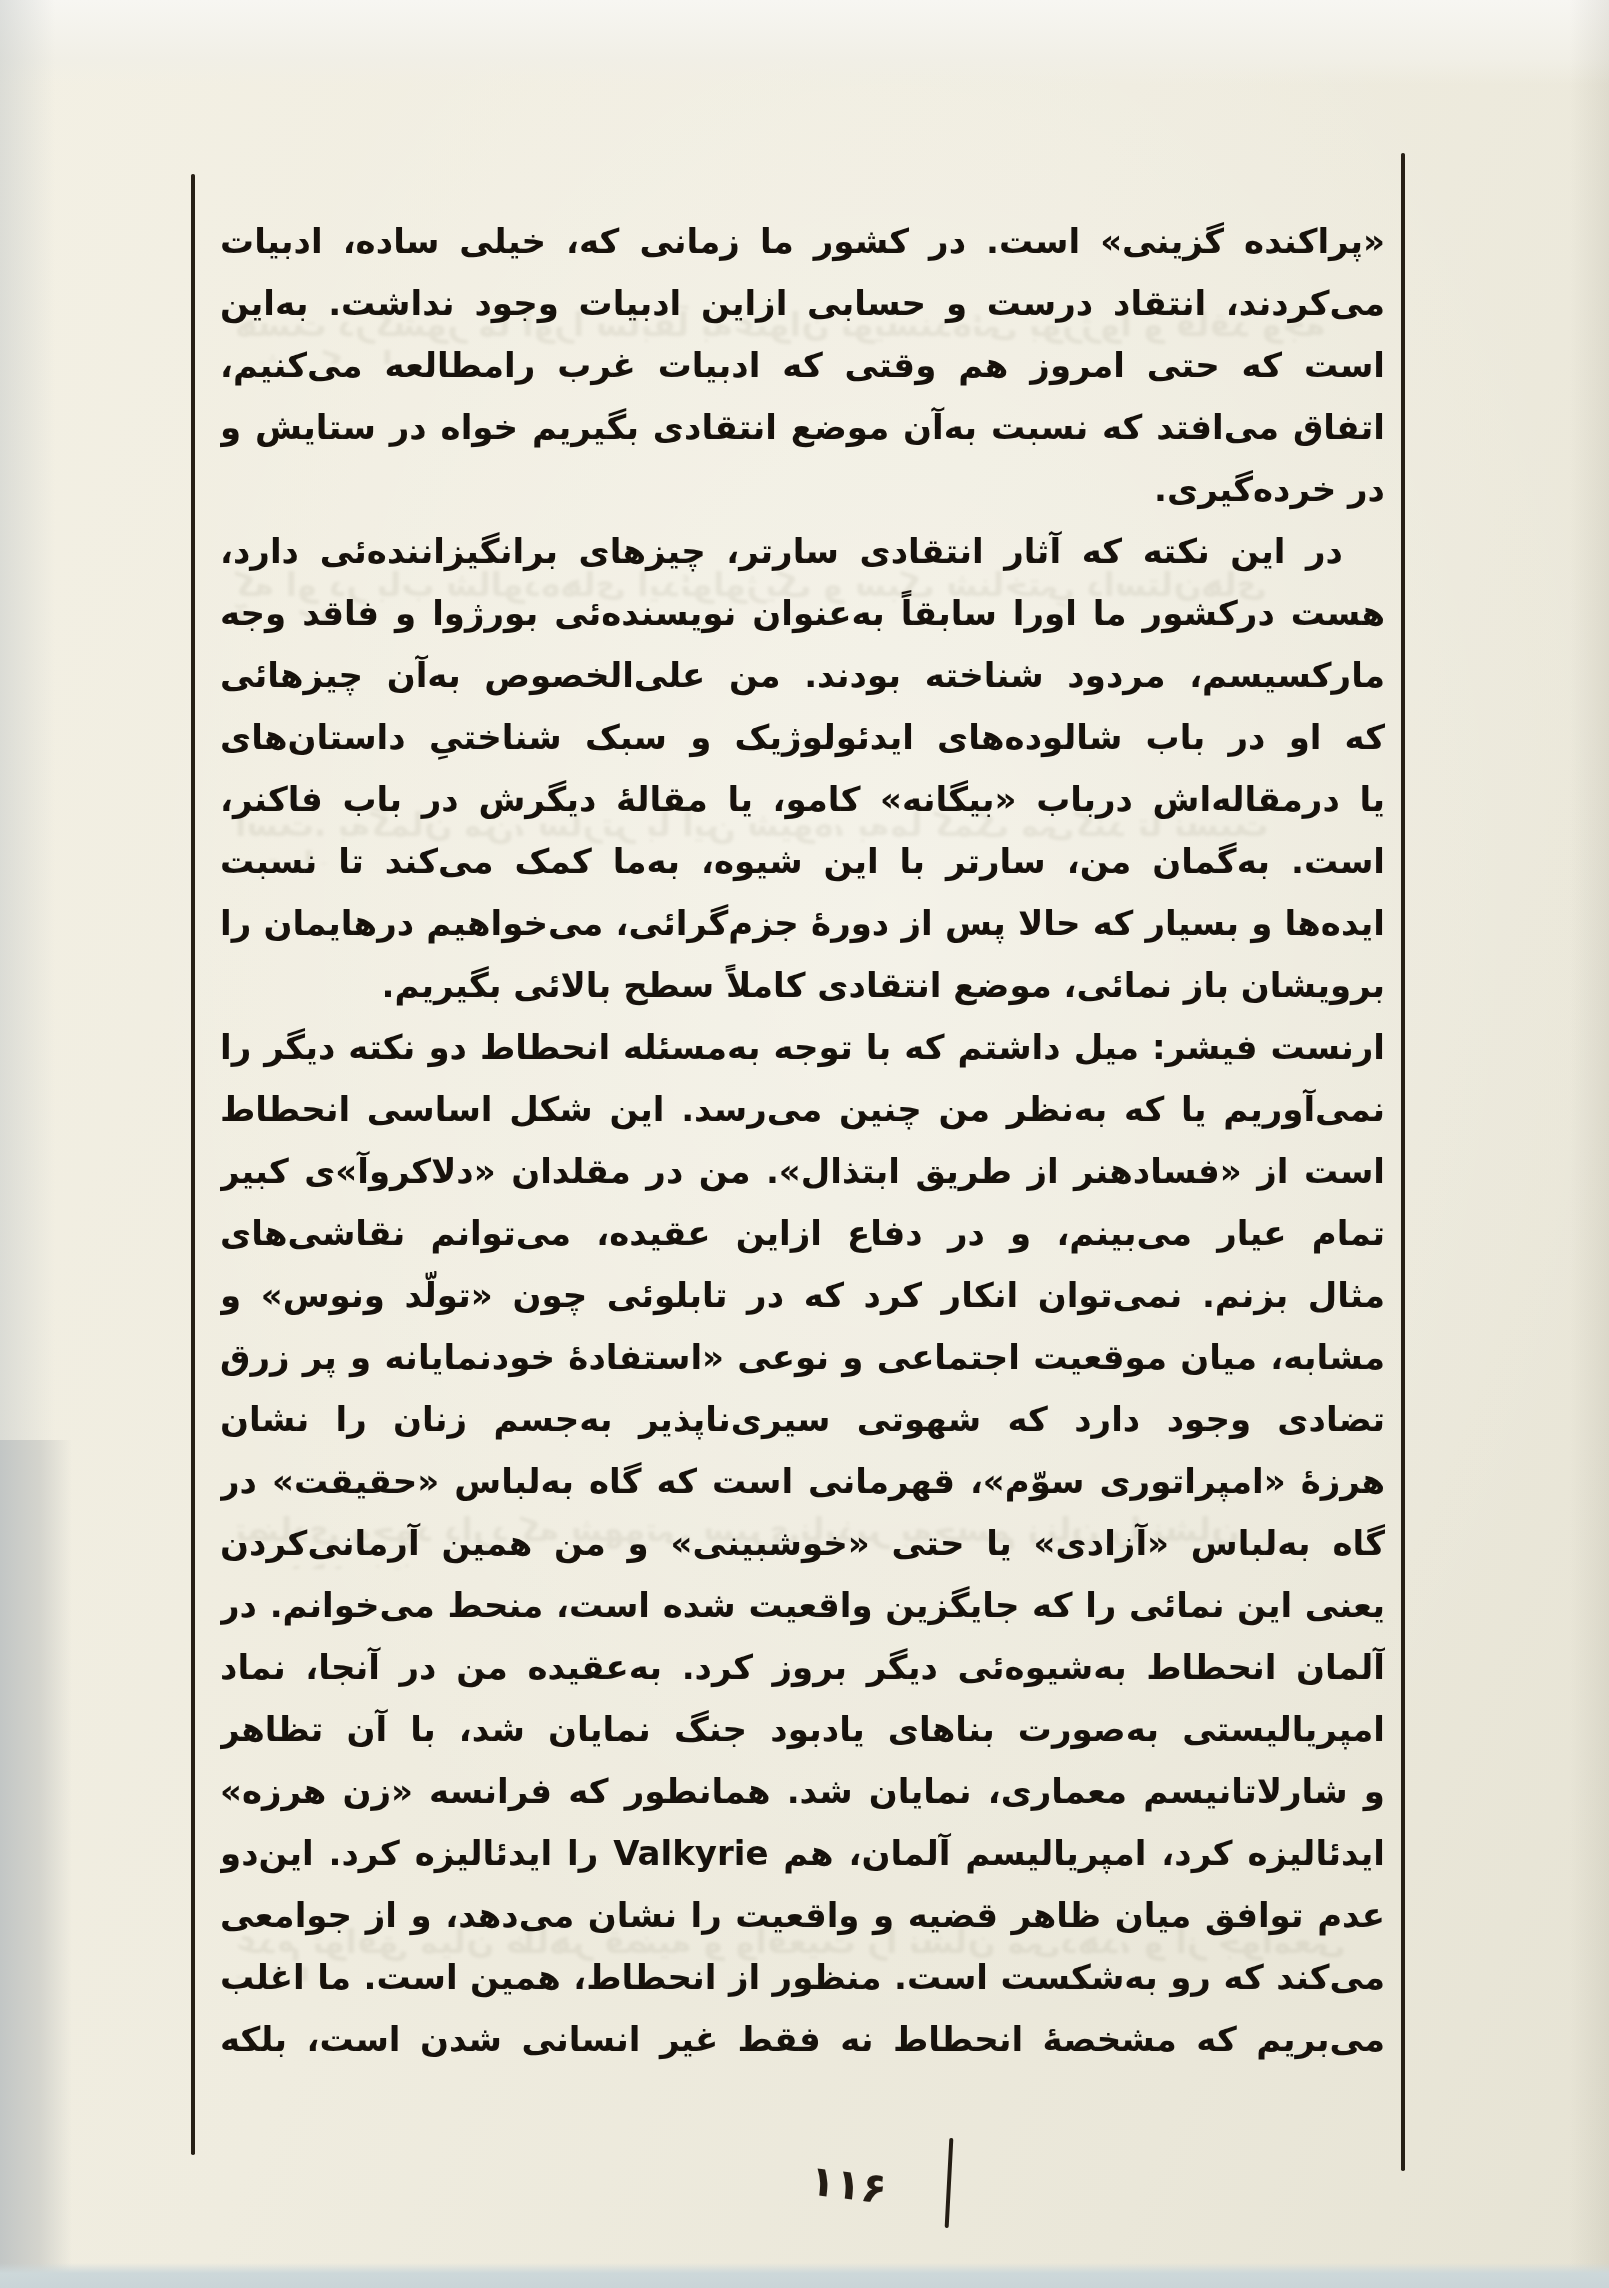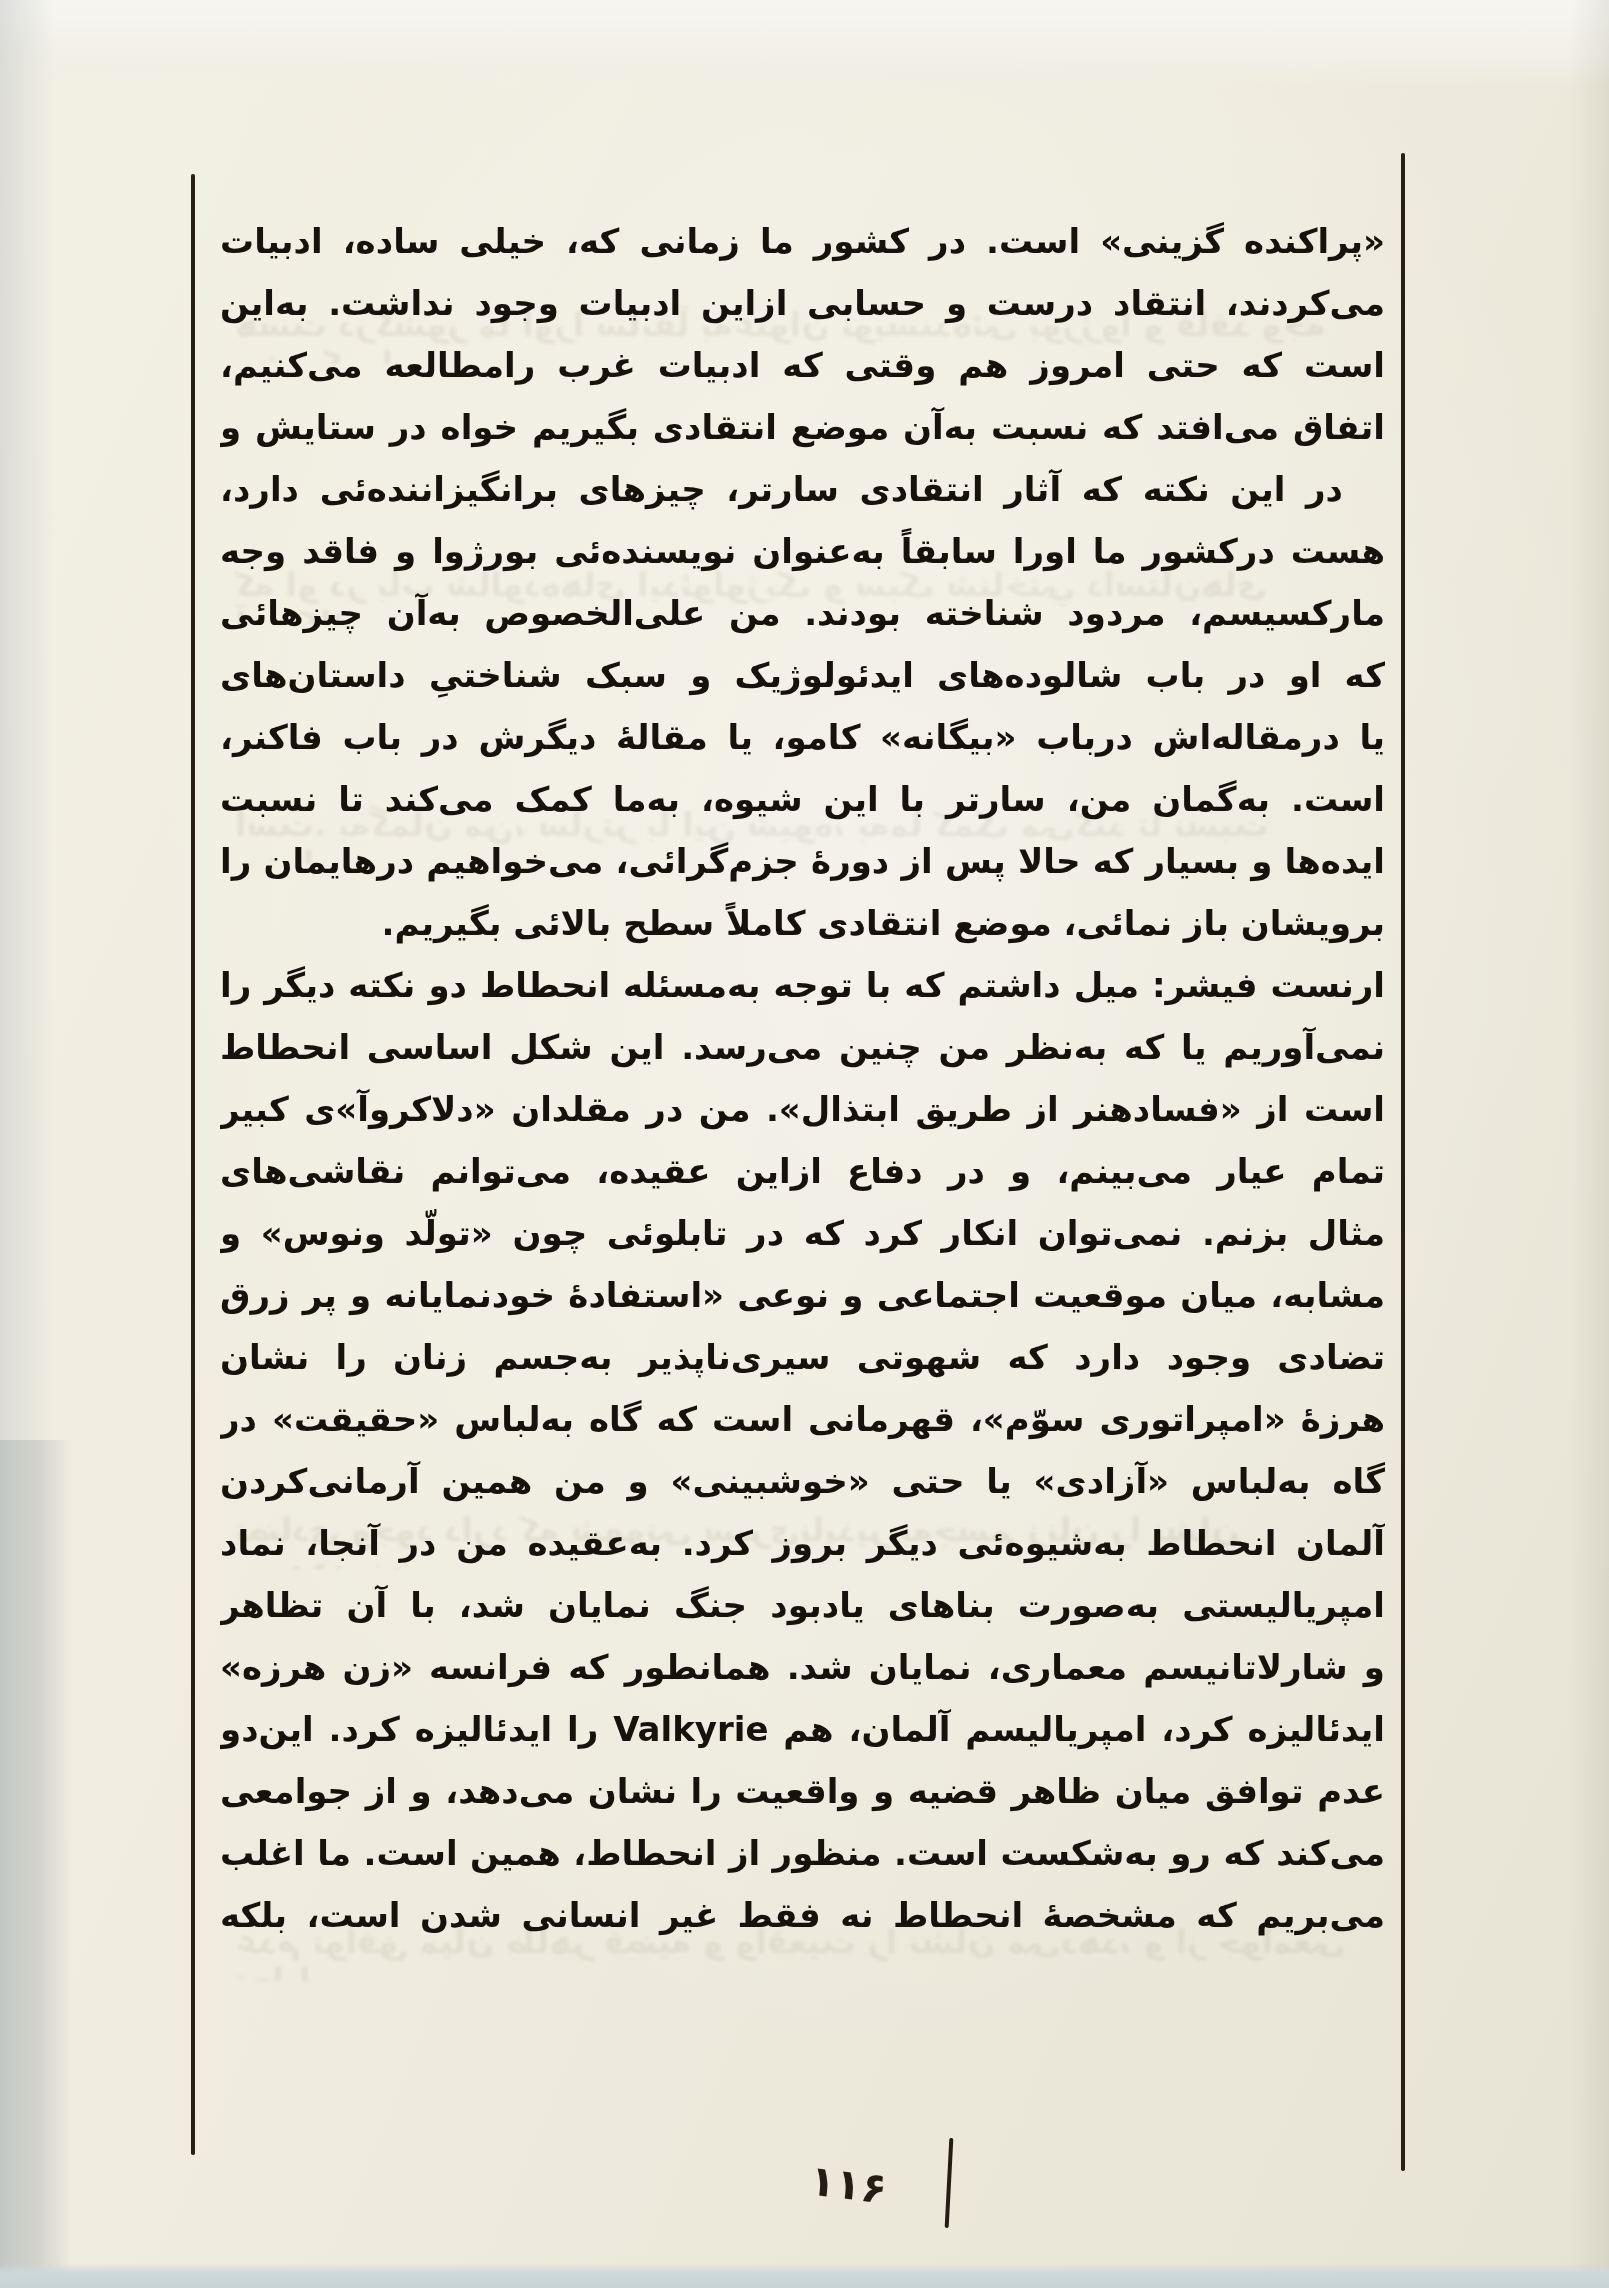--- a/index.html
+++ b/index.html
@@ -81,37 +81,39 @@
   <div class="ghost g5">عدم توافق میان ظاهر قضیه و واقعیت را نشان می‌دهد، و از جوامعی تجلیل</div>
 
   <div class="rule rule-left"></div>
   <div class="rule rule-right"></div>
 
   <div class="text-block" id="text-block">
       <div class="line">«پراکنده گزینی» است. در کشور ما زمانی که، خیلی ساده، ادبیات غرب را رد</div>
       <div class="line">می‌کردند، انتقاد درست و حسابی ازاین ادبیات وجود نداشت. به‌این دلیل</div>
       <div class="line">است که حتی امروز هم وقتی که ادبیات غرب رامطالعه می‌کنیم، بسیار کم</div>
       <div class="line">اتفاق می‌افتد که نسبت به‌آن موضع انتقادی بگیریم خواه در ستایش و خواه</div>
+      <div class="line end">در خرده‌گیری.</div>
       <div class="line indent">در این نکته که آثار انتقادی سارتر، چیزهای برانگیزاننده‌ئی دارد، تناقض</div>
       <div class="line">هست درکشور ما اورا سابقاً به‌عنوان نویسنده‌ئی بورژوا و فاقد وجه مشترک با</div>
       <div class="line">مارکسیسم، مردود شناخته بودند. من علی‌الخصوص به‌آن چیزهائی می‌اندیشم</div>
       <div class="line">که او در باب شالوده‌های ایدئولوژیک و سبک شناختیِ داستان‌های آمریکائی</div>
       <div class="line">یا درمقاله‌اش درباب «بیگانه» کامو، یا مقالهٔ دیگرش در باب فاکنر، گفته</div>
       <div class="line">است. به‌گمان من، سارتر با این شیوه، به‌ما کمک می‌کند تا نسبت به‌تمام</div>
       <div class="line">ایده‌ها و بسیار که حالا پس از دورهٔ جزم‌گرائی، می‌خواهیم درهایمان را</div>
       <div class="line end">برویشان باز نمائی، موضع انتقادی کاملاً سطح بالائی بگیریم.</div>
       <div class="line">ارنست فیشر: میل داشتم که با توجه به‌مسئله انحطاط دو نکته دیگر را هم</div>
       <div class="line">نمی‌آوریم یا که به‌نظر من چنین می‌رسد. این شکل اساسی انحطاط عبارت</div>
       <div class="line">است از «فسادهنر از طریق ابتذال». من در مقلدان «دلاکروآ»ی کبیر انحطاطی</div>
       <div class="line">تمام عیار می‌بینم، و در دفاع ازاین عقیده، می‌توانم نقاشی‌های بیشماری را</div>
       <div class="line">مثال بزنم. نمی‌توان انکار کرد که در تابلوئی چون «تولّد ونوس» و تابلوهای</div>
       <div class="line">مشابه، میان موقعیت اجتماعی و نوعی «استفادهٔ خودنمایانه و پر زرق و برق»،</div>
       <div class="line">تضادی وجود دارد که شهوتی سیری‌ناپذیر به‌جسم زنان را نشان می‌دهد. زن</div>
       <div class="line">هرزهٔ «امپراتوری سوّم»، قهرمانی است که گاه به‌لباس «حقیقت» در می‌آید و</div>
       <div class="line">گاه به‌لباس «آزادی» یا حتی «خوشبینی» و من همین آرمانی‌کردن «نانا» را</div>
+      <div class="line">یعنی این نمائی را که جایگزین واقعیت شده است، منحط می‌خوانم. در</div>
       <div class="line">آلمان انحطاط به‌شیوه‌ئی دیگر بروز کرد. به‌عقیده من در آنجا، نماد انحطاطِ</div>
       <div class="line">امپریالیستی به‌صورت بناهای یادبود جنگ نمایان شد، با آن تظاهر به‌سادگی</div>
       <div class="line">و شارلاتانیسم معماری، نمایان شد. همانطور که فرانسه «زن هرزه» را</div>
       <div class="line">ایدئالیزه کرد، امپریالیسم آلمان، هم Valkyrie را ایدئالیزه کرد. این‌دو نمونه،</div>
       <div class="line">عدم توافق میان ظاهر قضیه و واقعیت را نشان می‌دهد، و از جوامعی تجلیل</div>
       <div class="line">می‌کند که رو به‌شکست است. منظور از انحطاط، همین است. ما اغلب از یاد</div>
       <div class="line">می‌بریم که مشخصهٔ انحطاط نه فقط غیر انسانی شدن است، بلکه بازگشت</div>
     </div>
 
   <div class="folio-num">۱۱۶</div>

